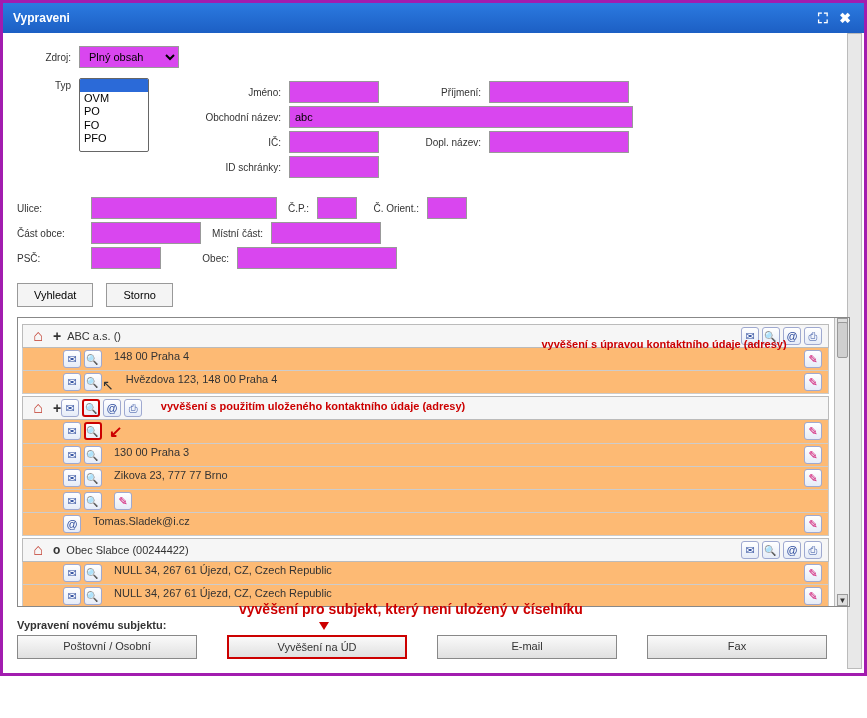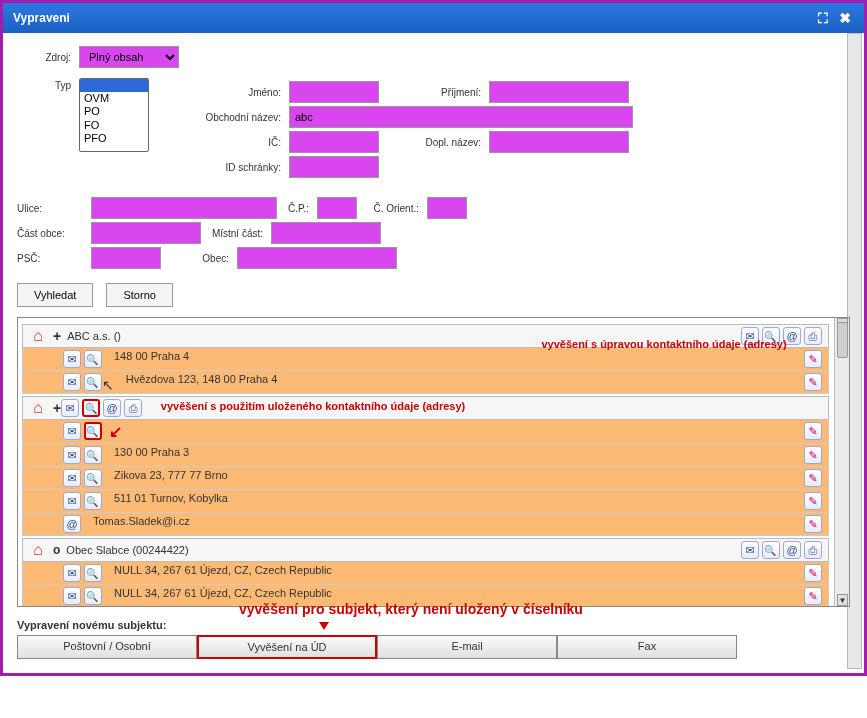--- a/index.html
+++ b/index.html
@@ -40,21 +40,21 @@
 .ico.edit::before { content:"✎"; font-size:11px; color:#c06; }
 .ico.home { border:none; background:none; color:#c0392b; font-size:16px; }
 .ico.home::before { content:"⌂"; }
 .plus { font-weight:bold; font-size:14px; color:#333; cursor:pointer; }
 .o-sym { font-weight:bold; font-size:12px; color:#333; cursor:pointer; }
 .box-red { border:2px solid #cc0000; padding:1px; border-radius:3px; }
 .ann { position:absolute; color:#cc0000; font-weight:bold; font-size:11px; text-align:center; pointer-events:none; z-index:5; }
 .arrow-red { color:#cc0000; font-size:16px; font-weight:bold; }
 .bottom-area { margin-top:12px; position:relative; }
 .bottom-label { font-weight:bold; font-size:11px; margin-bottom:4px; }
-.bottom-btns { display:flex; }
+.bottom-btns { display:flex; gap:30px; }
 .bottom-btn { flex:0 0 180px; text-align:center; border:1px solid #888; background:linear-gradient(#fafafa,#e0e0e0); padding:4px 0; font-size:11px; cursor:pointer; }
 .bottom-btn.hl { border:2px solid #cc0000; }
 .ann-bottom { position:absolute; top:-18px; left:222px; color:#cc0000; font-weight:bold; font-size:14px; }
 .tri-down { display:inline-block; width:0; height:0; border-left:5px solid transparent; border-right:5px solid transparent; border-top:8px solid #cc0000; }
 </style>
 </head>
 <body>
 
 <div class="window">
   <div class="titlebar">
@@ -213,21 +213,20 @@
             <span class="txt">Zikova 23, 777 77 Brno</span>
             <span class="right-ic">
               <span class="ico edit"></span>
             </span>
           </div>
           <div class="addr-row">
             <span class="left-ic">
               <span class="ico env"></span>
               <span class="ico mag"></span>
             </span>
-            <span class="txt">511 01 Turnov, Kobylka</span>
             <span class="right-ic">
               <span class="ico edit"></span>
             </span>
           </div>
           <div class="addr-row">
             <span class="left-ic">
               <span class="ico at"></span>
             </span>
             <span class="txt">Tomas.Sladek@i.cz</span>
             <span class="right-ic">

